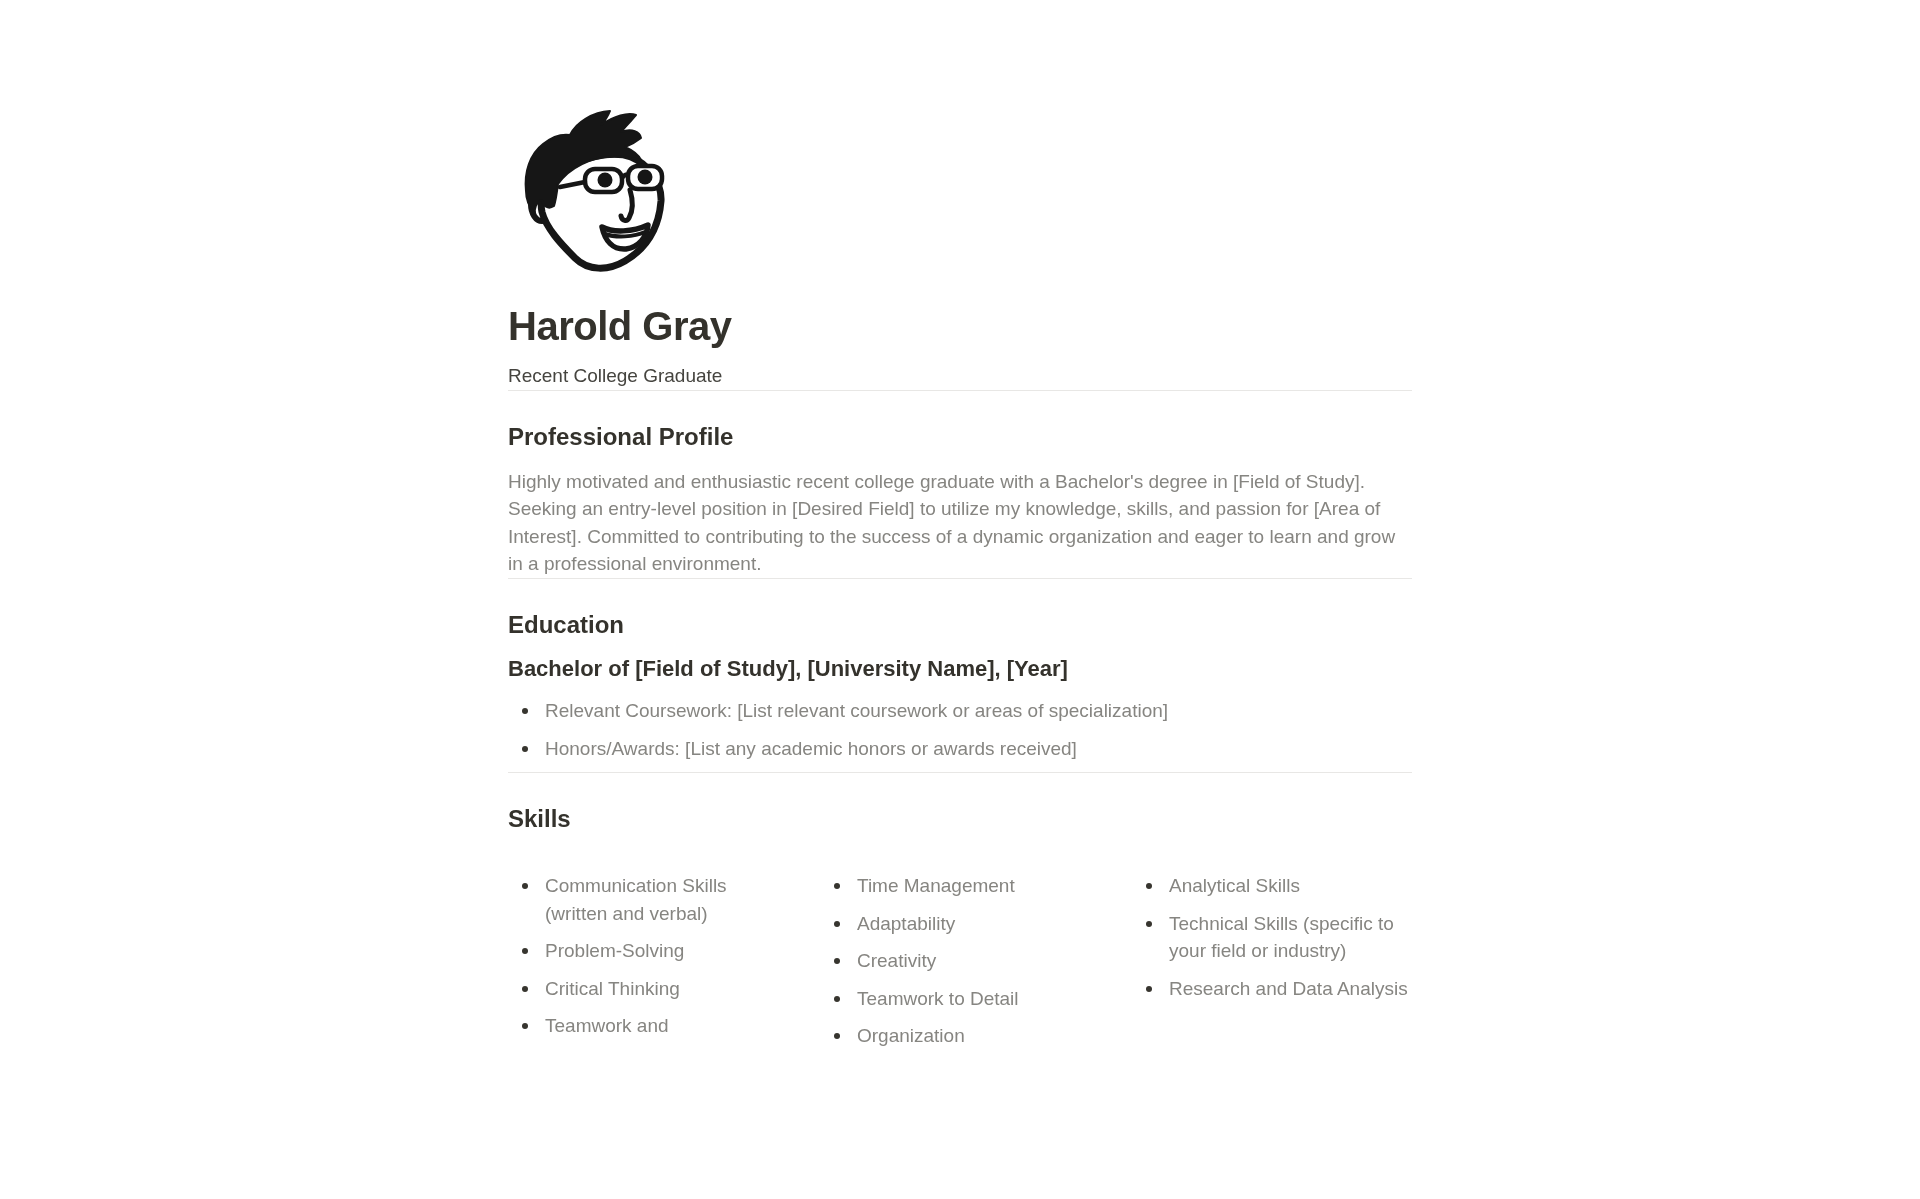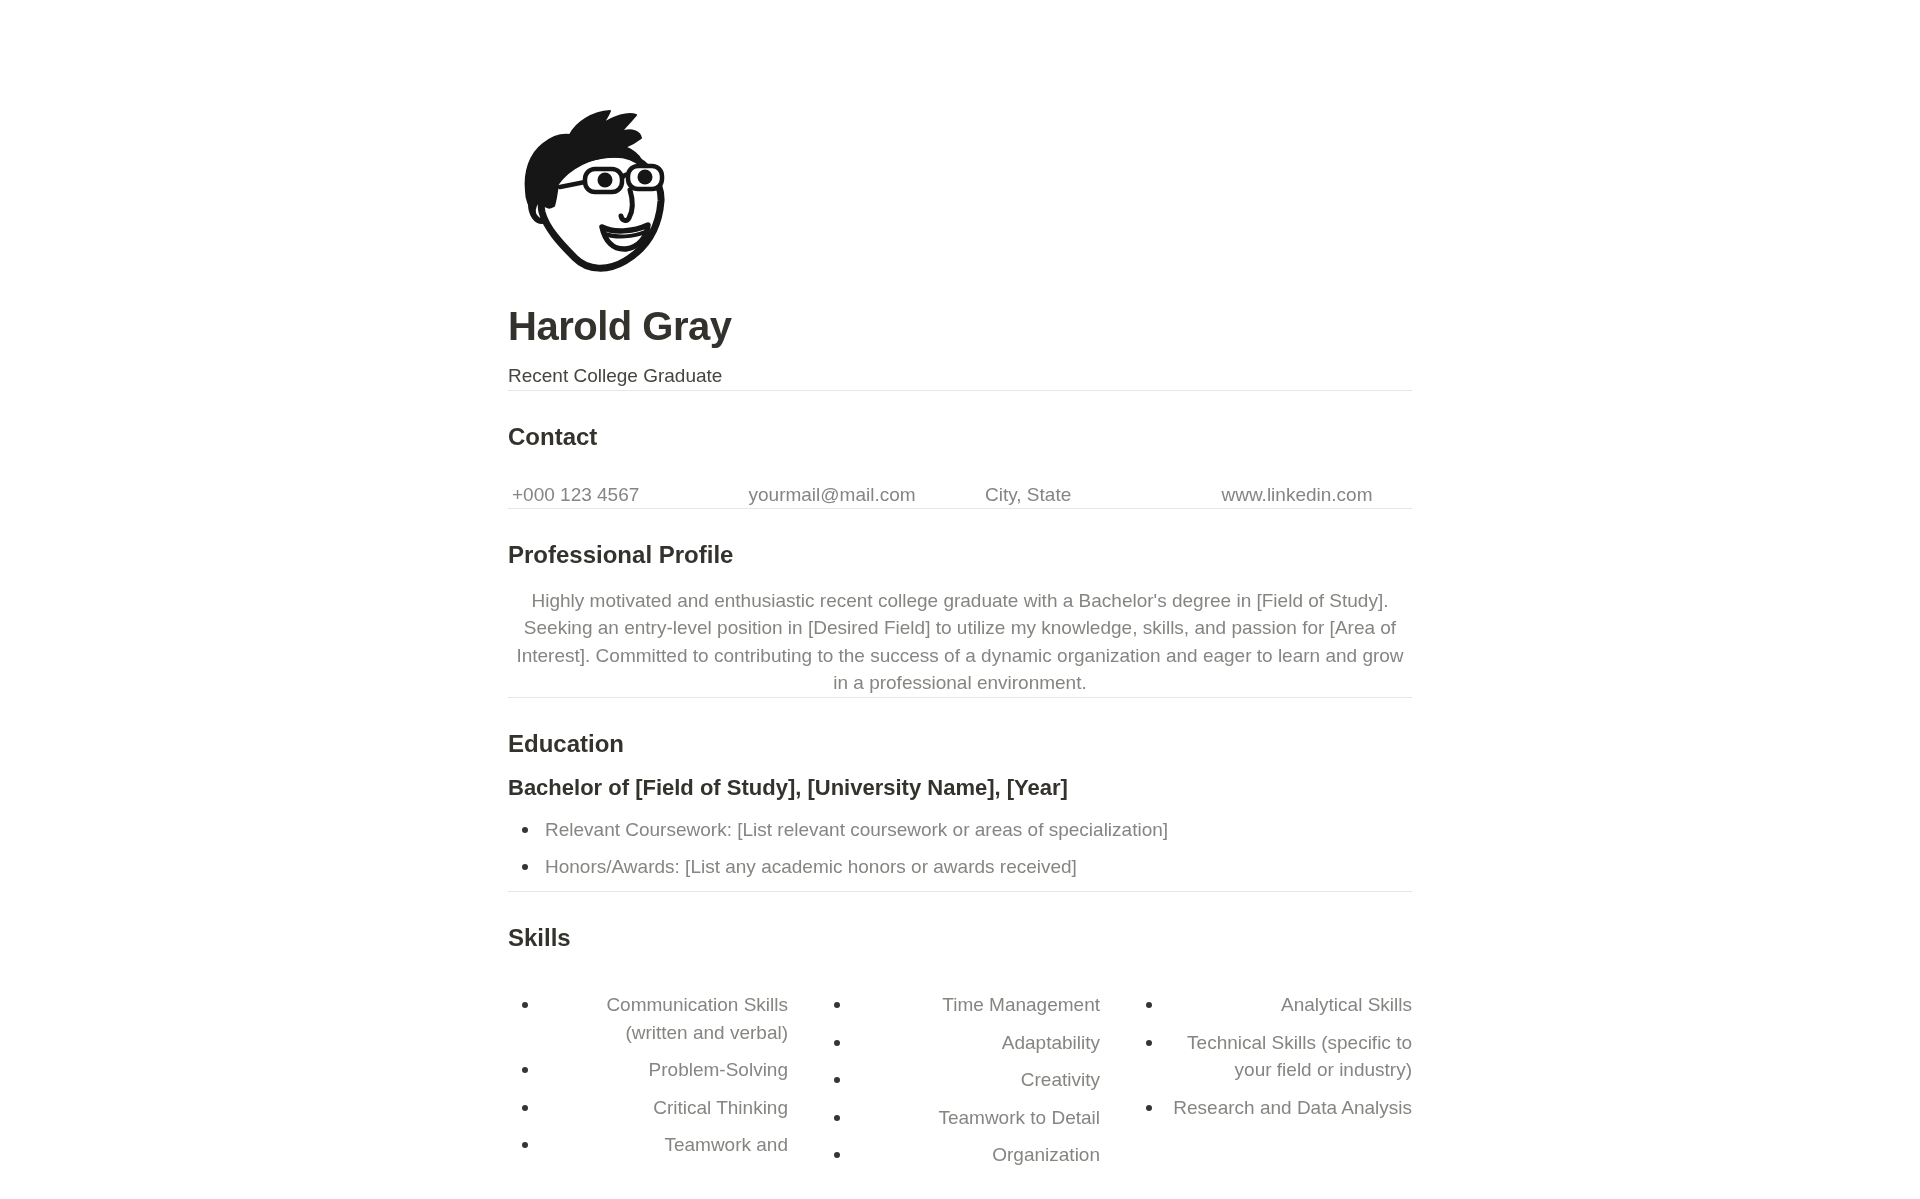--- a/index.html
+++ b/index.html
@@ -57,21 +57,20 @@
     font-size: 19px;
     line-height: 1.4;
     color: #868581;
   }
   .contact-hr { margin-top: 28px; }
   .profile-text {
     margin: 16px 0 0;
     font-size: 19px;
     line-height: 1.45;
     color: #868581;
-    text-align: center;
   }
   .profile-hr { margin-top: 8px; }
   .degree-line {
     margin: 14px 0 10px;
     font-size: 22px;
     line-height: 1.4;
     font-weight: 700;
     color: #34322c;
   }
   ul.bullet-list {
@@ -94,21 +93,20 @@
     width: 6px; height: 6px;
     border-radius: 50%;
     background: #37352f;
   }
   .edu-hr { margin-top: 9px; }
   .skills-grid {
     display: grid;
     grid-template-columns: repeat(3, 1fr);
     column-gap: 32px;
     margin-top: 38px;
-    text-align: right;
   }
   .skills-grid ul.bullet-list { margin-top: 0; }
 </style>
 </head>
 <body>
 
 <div class="page">
 
   <svg class="avatar" viewBox="0 0 200 190" aria-hidden="true">
 
@@ -131,30 +129,20 @@
 
     <path d="M 104 133 C 115 139 135 138 150 131 C 149 143 141 153 128 155 C 115 156 107 147 104 133 Z" fill="#ffffff" stroke="#161616" stroke-width="5.5" stroke-linejoin="round"></path>
     <path d="M 107 140 C 118 144 136 143 147 138" fill="none" stroke="#161616" stroke-width="4"></path>
   </svg>
 
   <h1 class="name">Harold Gray</h1>
   <p class="subtitle">Recent College Graduate</p>
 
   <hr class="divider hr-top">
 
-  <section>
-    <h2 class="section-heading">Contact</h2>
-    <div class="contact-grid">
-      <div>+000 123 4567</div>
-      <div>yourmail@mail.com</div>
-      <div>City, State</div>
-      <div>www.linkedin.com</div>
-    </div>
-    <hr class="divider contact-hr">
-  </section>
 
   <section>
     <h2 class="section-heading">Professional Profile</h2>
     <p class="profile-text">Highly motivated and enthusiastic recent college graduate with a Bachelor's degree in [Field of Study]. Seeking an entry-level position in [Desired Field] to utilize my knowledge, skills, and passion for [Area of Interest]. Committed to contributing to the success of a dynamic organization and eager to learn and grow in a professional environment.</p>
     <hr class="divider profile-hr">
   </section>
 
   <section>
     <h2 class="section-heading">Education</h2>
     <p class="degree-line">Bachelor of [Field of Study], [University Name], [Year]</p>

